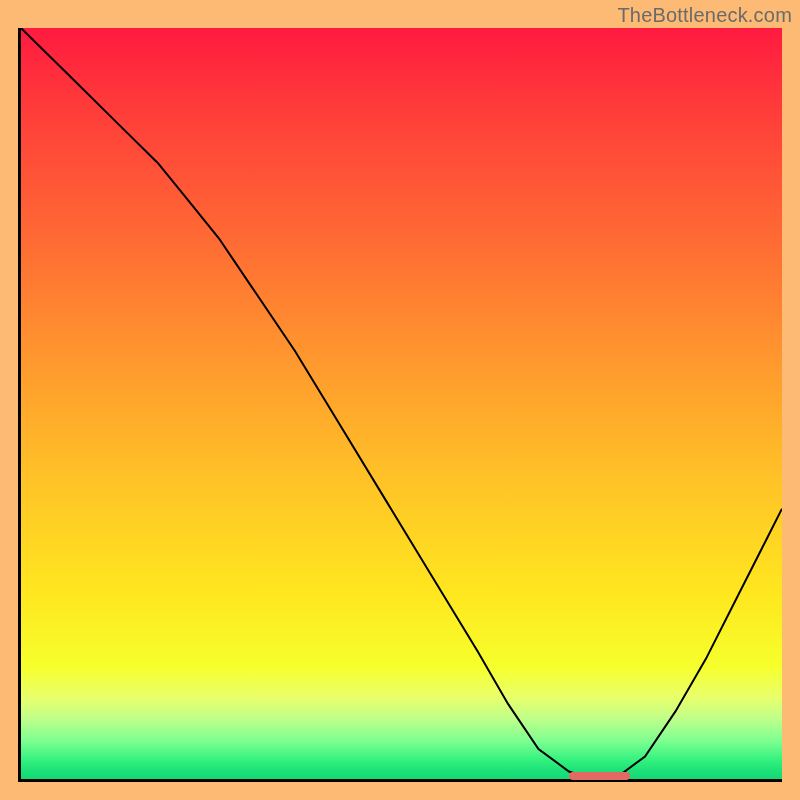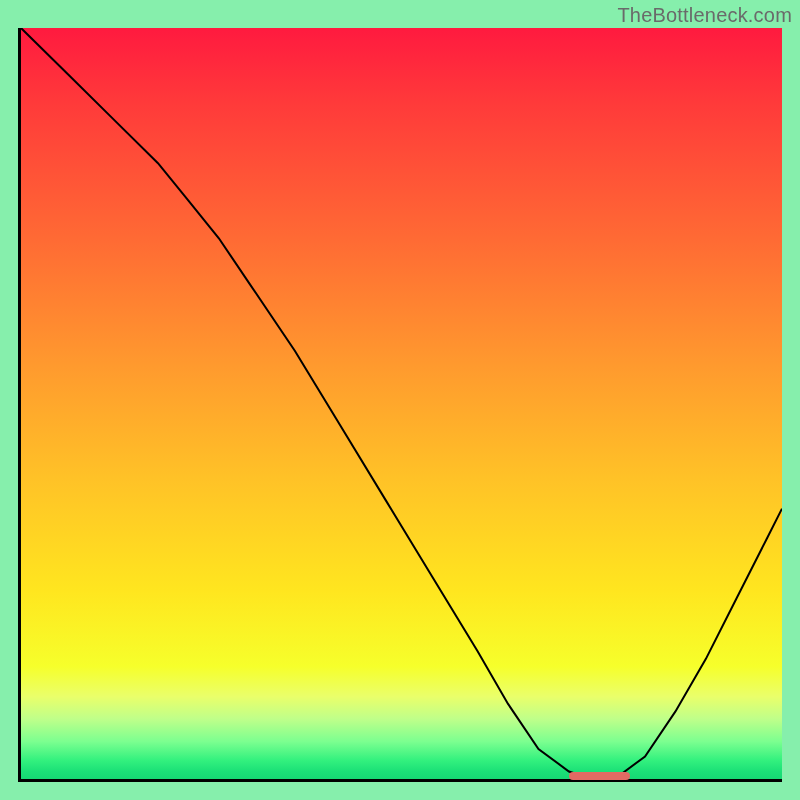--- a/index.html
+++ b/index.html
@@ -7,21 +7,21 @@
     padding: 0;
     width: 800px;
     height: 800px;
     overflow: hidden;
     font-family: Arial, sans-serif;
   }
   .container {
     position: relative;
     width: 800px;
     height: 800px;
-    background: #86efac;
+    background: #fdba74;
   }
   .watermark {
     position: absolute;
     top: 4px;
     right: 8px;
     color: #6a6a6a;
     font-size: 20px;
     font-weight: 500;
     letter-spacing: 0.2px;
     z-index: 5;

